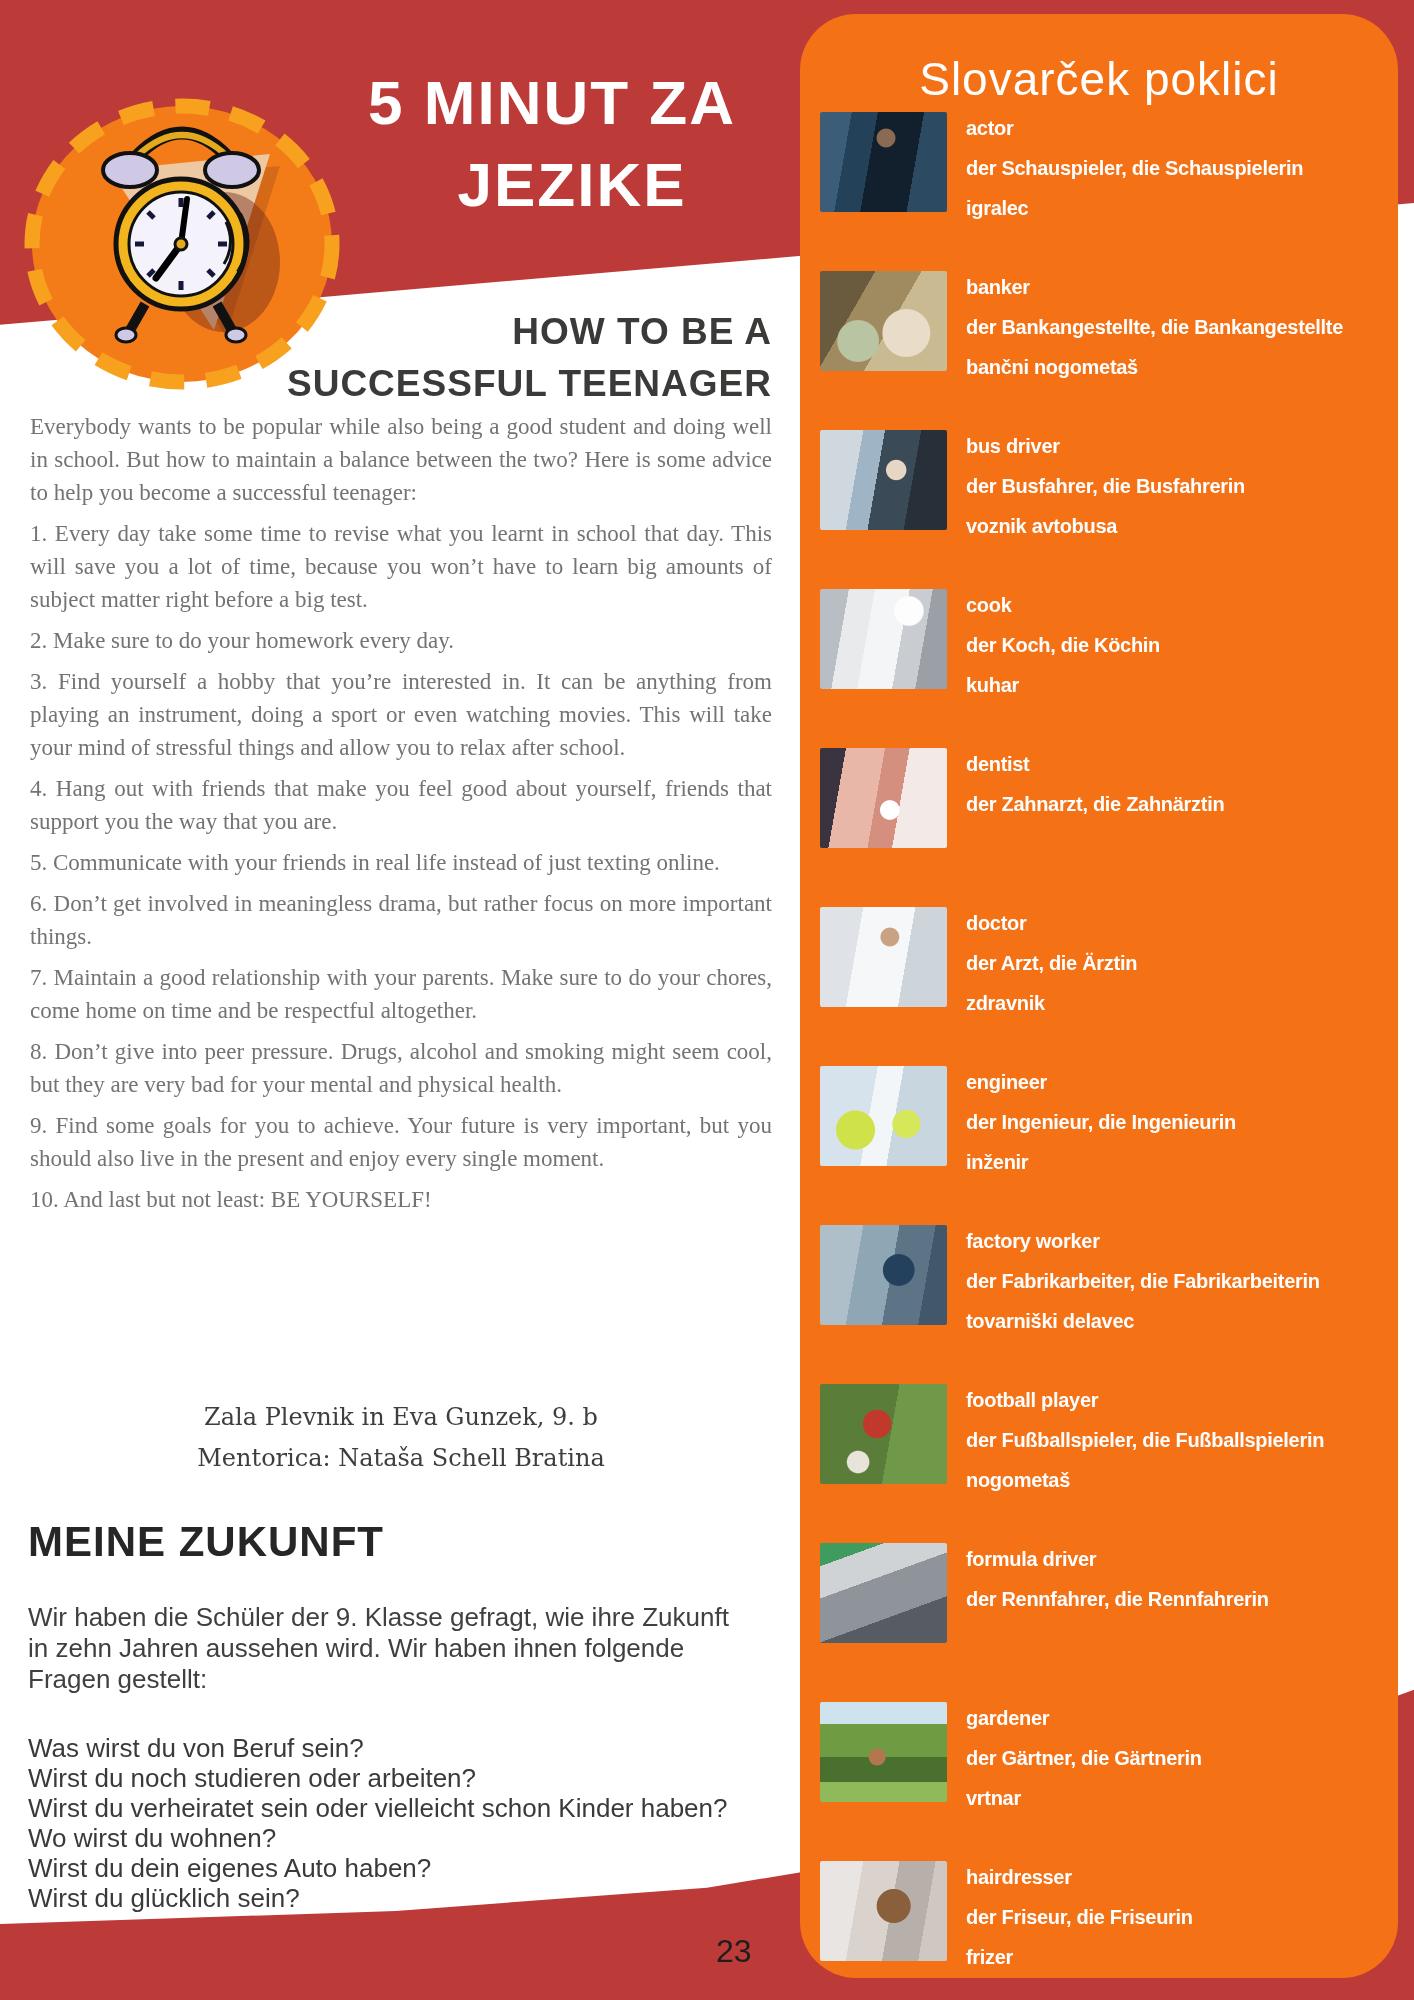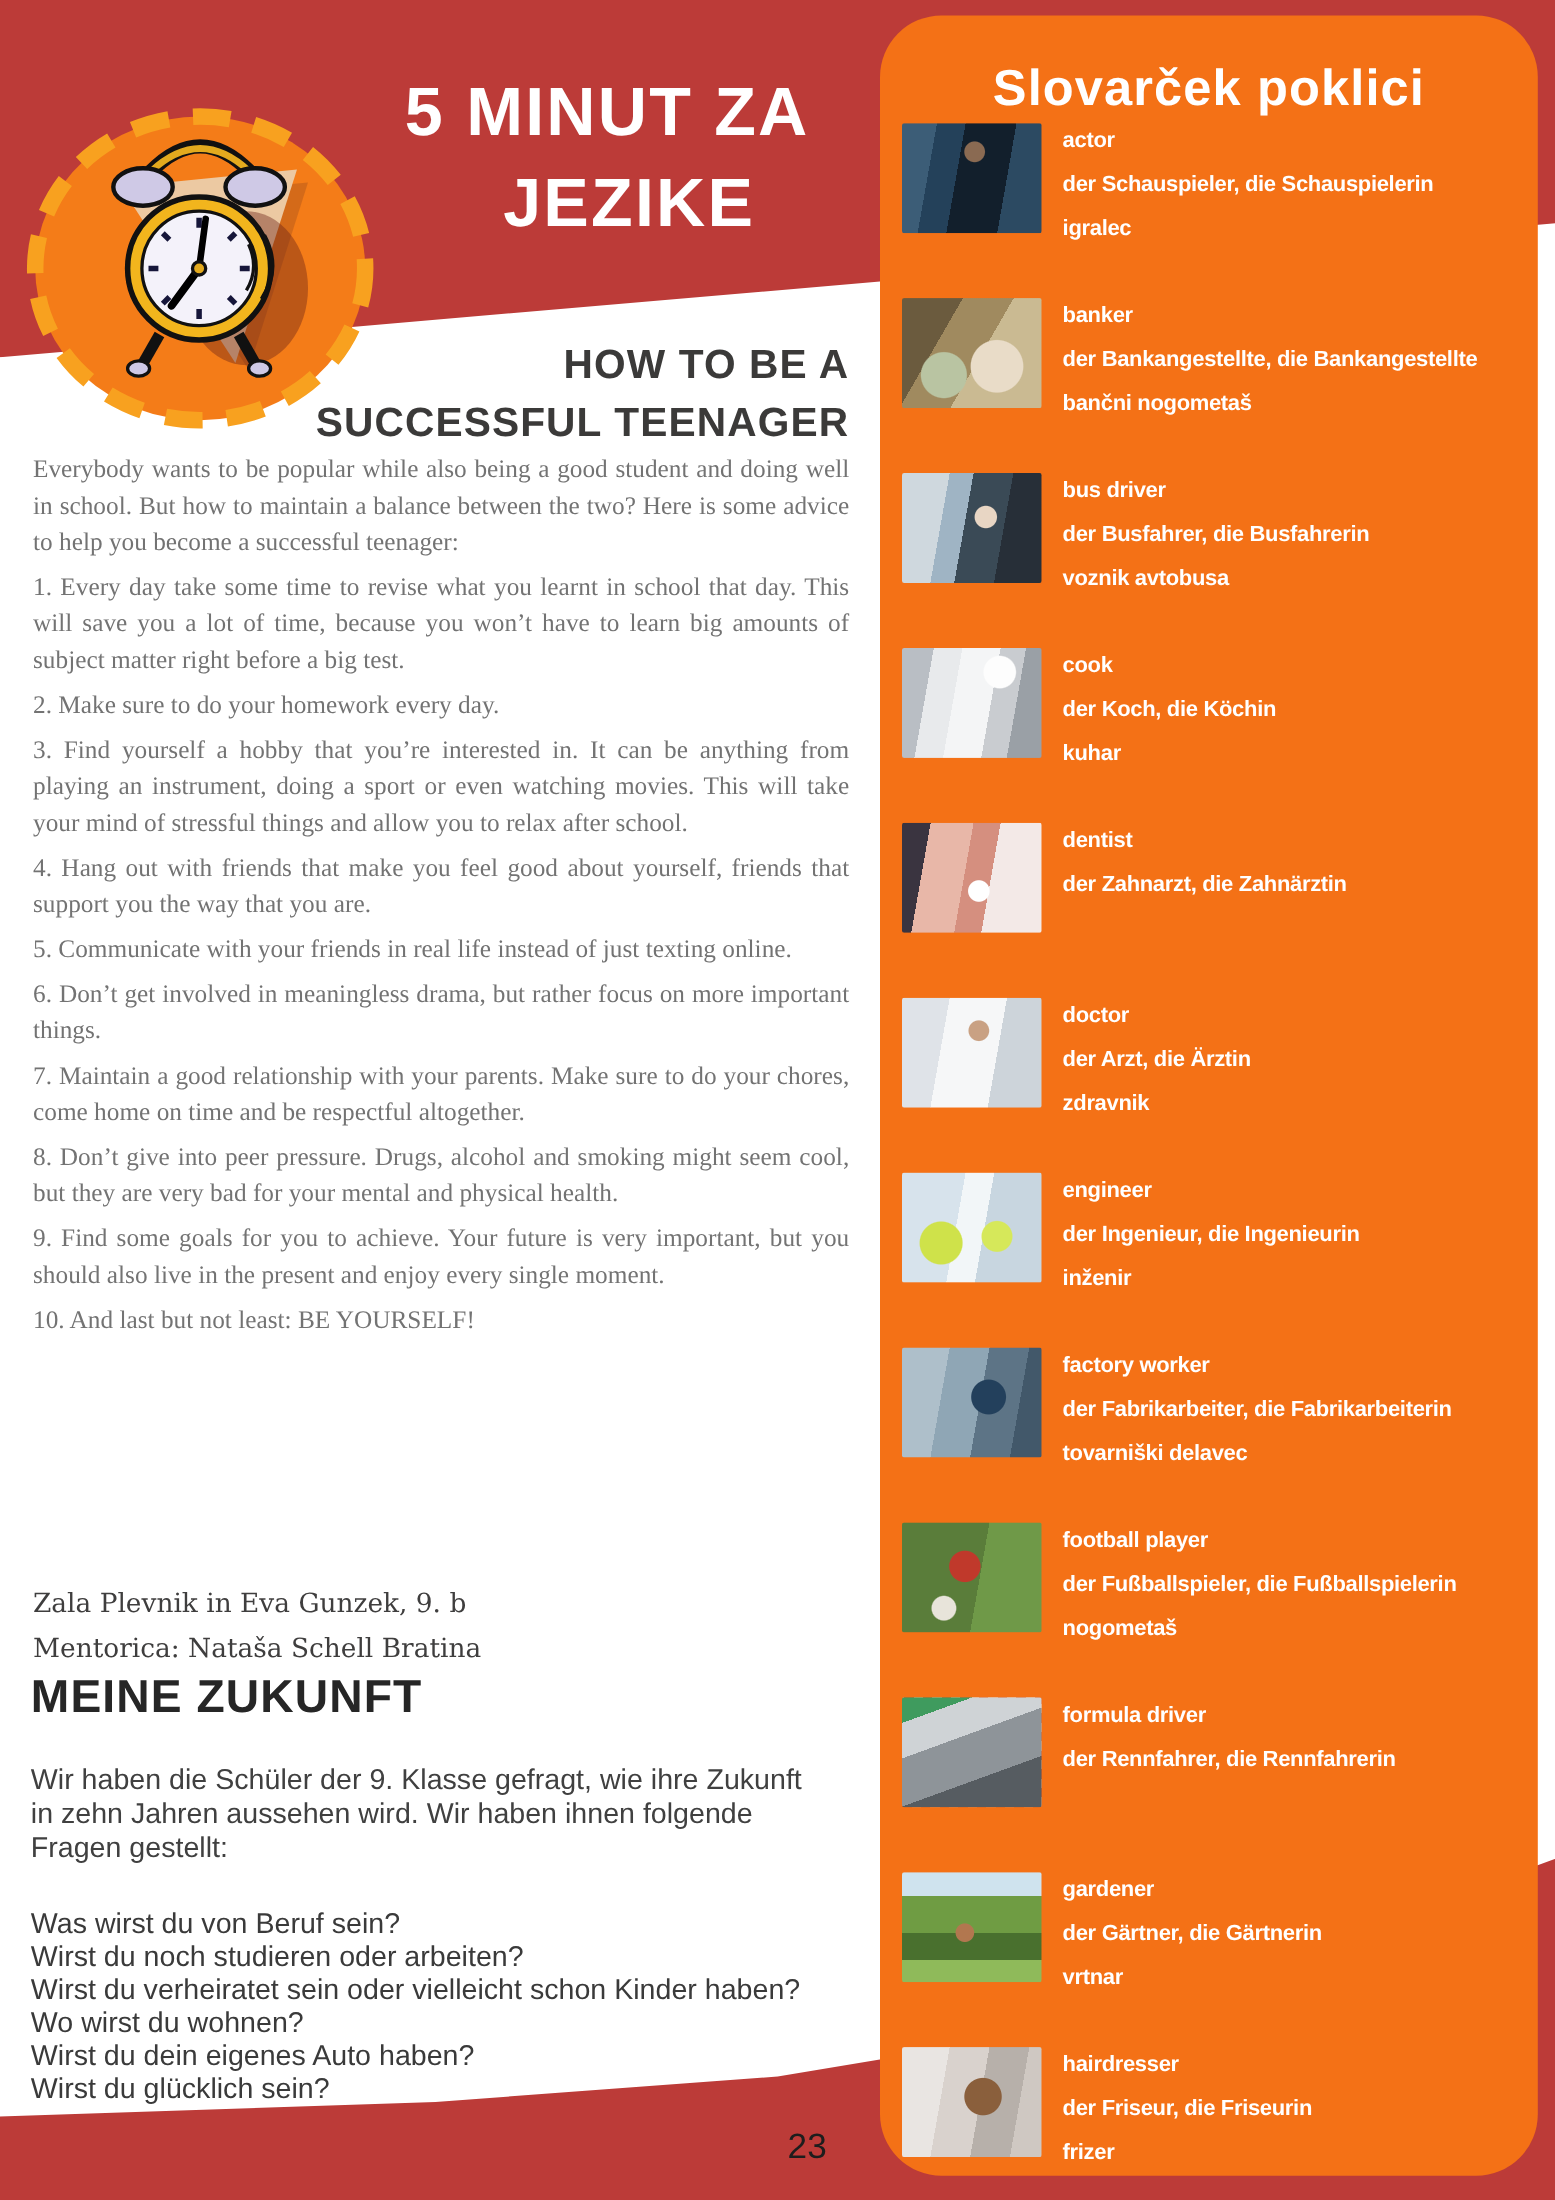--- a/index.html
+++ b/index.html
@@ -15,34 +15,34 @@
             font-family:"Liberation Sans",sans-serif;}
   .masthead-title .l2{padding-left:40px;}
   
   .medallion{position:absolute;left:12px;top:92px;width:340px;height:306px;z-index:3;}
   
   .article-title{position:absolute;left:280px;top:306px;width:492px;text-align:right;z-index:2;
             color:#3b3a39;font-weight:700;font-size:37px;letter-spacing:1px;line-height:52px;}
   .article-body{position:absolute;left:30px;top:410px;width:742px;z-index:2;
             font-family:Liberation Serif, serif;font-size:23px;line-height:33px;color:#737373;}
   .article-body p{margin:0 0 8px 0;text-align:justify;}
-  .credits{position:absolute;left:30px;top:1437px;width:742px;text-align:left;z-index:2;
+  .credits{position:absolute;left:30px;top:1397px;width:742px;text-align:center;z-index:2;
             font-family:"DejaVu Serif",serif;font-size:24px;line-height:41px;color:#3f3e3e;}
   .zukunft-title{position:absolute;left:28px;top:1518px;z-index:2;color:#262626;
             font-weight:700;font-size:42px;letter-spacing:1px;}
   .zukunft-intro{position:absolute;left:28px;top:1602px;width:710px;z-index:2;
             font-size:26px;line-height:31px;color:#404040;}
   .questions{position:absolute;left:28px;top:1733px;width:720px;z-index:2;
             font-size:26px;line-height:30px;color:#3a3a3a;}
   .page-number{position:absolute;left:688px;top:1933px;z-index:4;color:#1d1d1d;font-size:32px;margin-left:28px;}
   
   .panel{position:absolute;left:800px;top:14px;width:598px;height:1964px;background:#f47116;
          border-radius:56px;z-index:3;}
   .panel-title{position:absolute;left:0;top:38px;width:100%;text-align:center;color:#fff;
-         font-weight:700;font-size:46px;letter-spacing:1px;}
+         font-weight:400;font-size:46px;letter-spacing:1px;}
   .gl-entry{position:absolute;left:0;width:100%;height:140px;}
   .gl-photo{position:absolute;left:20px;top:4px;width:127px;height:100px;border-radius:2px;}
   .gl-text{position:absolute;left:166px;top:0;width:420px;color:#ffffff;font-weight:700;
          font-size:20px;letter-spacing:-0.3px;}
   .gl-line{height:40px;line-height:40px;white-space:nowrap;}
   
   .e0{top:94px}.e1{top:253px}.e2{top:412px}.e3{top:571px}.e4{top:730px}.e5{top:889px}
   .e6{top:1048px}.e7{top:1207px}.e8{top:1366px}.e9{top:1525px}.e10{top:1684px}.e11{top:1843px}
   
   .ph-actor{background:radial-gradient(circle at 52% 26%,#8a6a52 0 9%,rgba(0,0,0,0) 10%),

